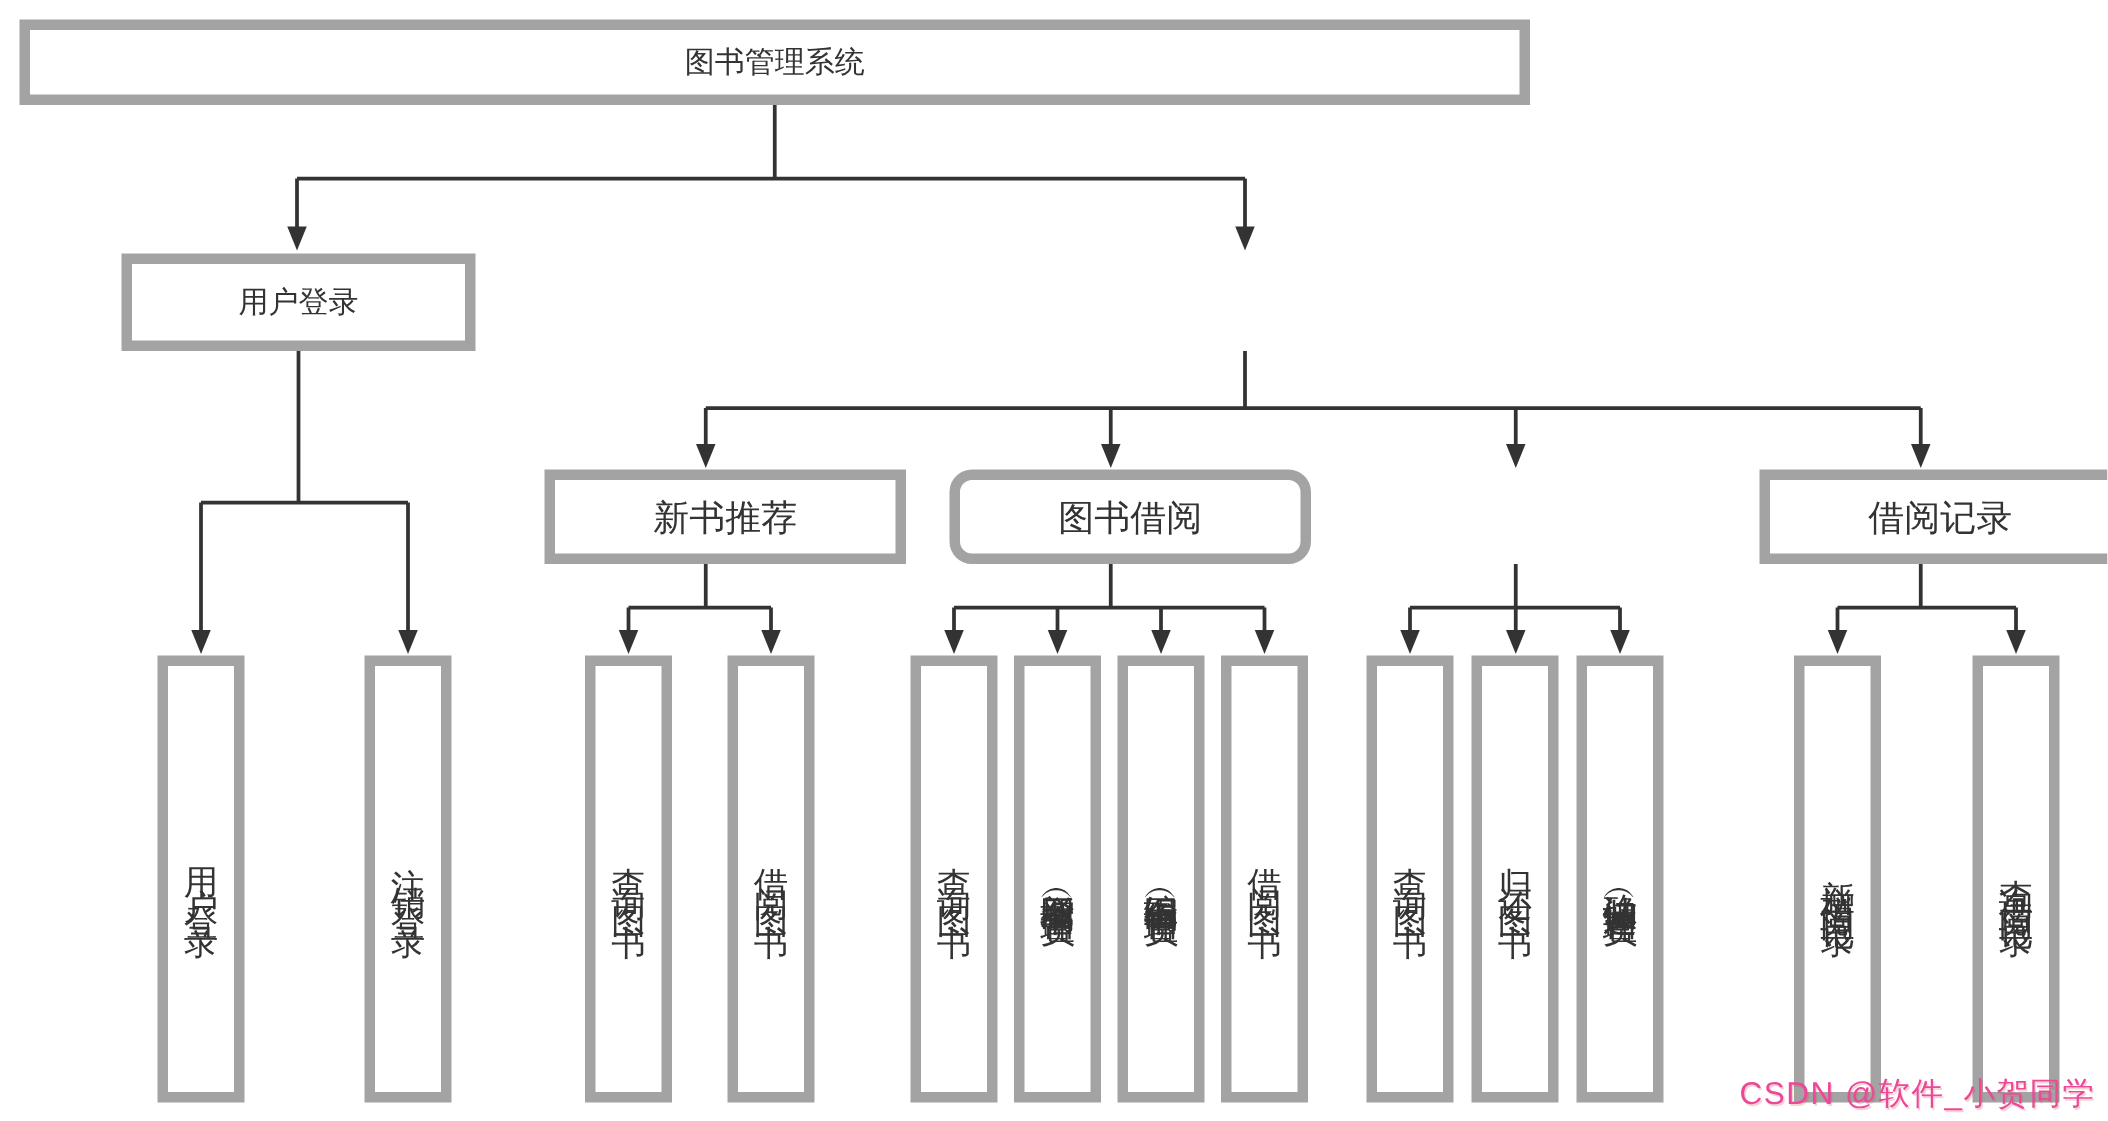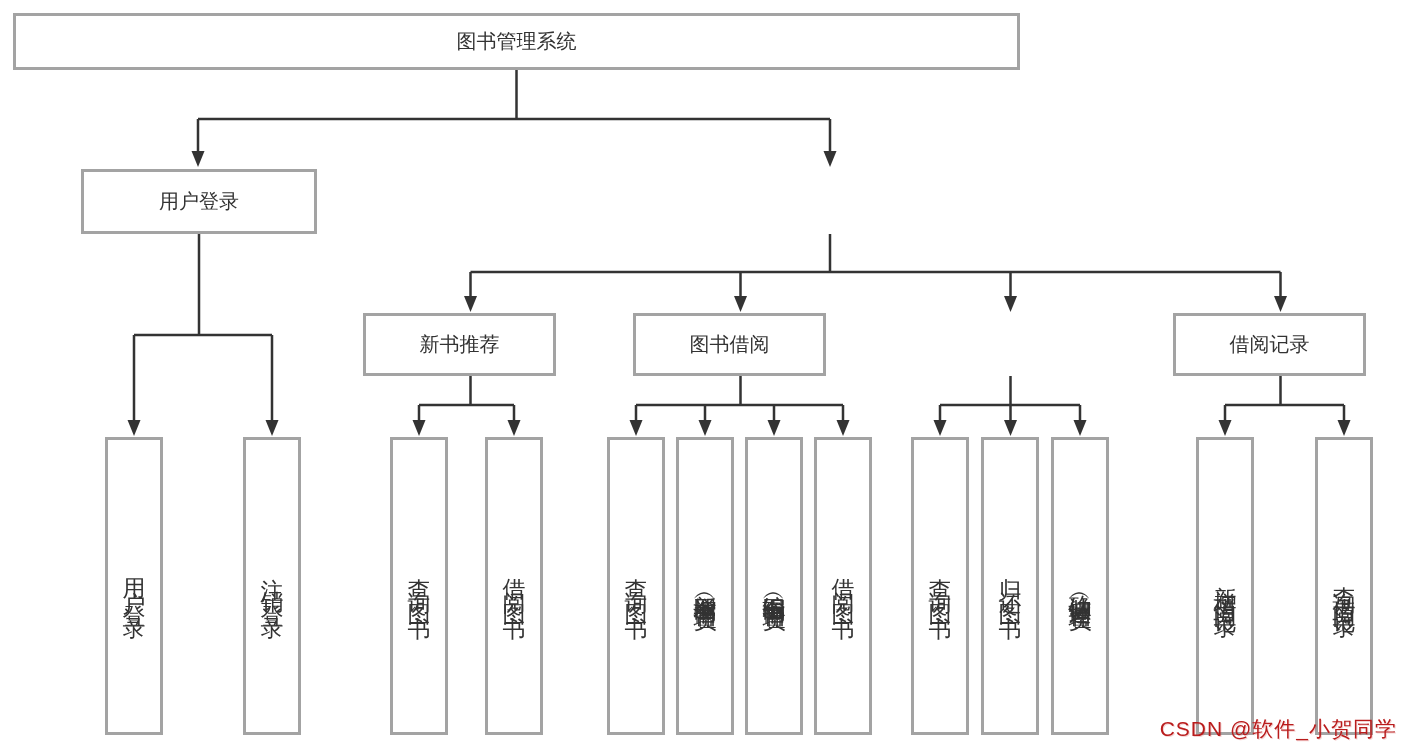--- a/index.html
+++ b/index.html
@@ -11,45 +11,45 @@
     font-family: "Liberation Sans", "DejaVu Sans", sans-serif;
     color: #333333;
   }
   #wires {
     position: absolute; left: 0; top: 0; z-index: 0;
     pointer-events: none;
   }
   .node {
     position: absolute;
     box-sizing: border-box;
-    border: 3px solid #a3a3a3;
+    border: 7px solid #a3a3a3;
     background: #ffffff;
     display: flex; align-items: center; justify-content: center;
     z-index: 1;
     color: #333333;
   }
   .lvl1 { left: 13px; top: 13px; width: 1007px; height: 57px; font-size: 20px; }
   .lvl2 { top: 169px; width: 236px; height: 65px; font-size: 20px; }
-  .lvl3 { top: 313px; width: 193px; height: 63px; font-size: 20px; }
+  .lvl3 { top: 313px; width: 241px; height: 63px; font-size: 24px; }
   .leaf { top: 437px; width: 58px; height: 298px; font-size: 23px; }
   .leaf span {
     writing-mode: vertical-rl;
     text-orientation: mixed;
     white-space: nowrap;
     line-height: 1;
   }
   .ls-lg span { letter-spacing: 13px; }
   .ls-md span { letter-spacing: 6px; }
   .ls-sm span { letter-spacing: 2px; }
   #watermark {
     position: absolute;
     right: 8px; bottom: 4px;
     z-index: 2;
     font-size: 21px;
-    color: #b91c1c;
+    color: #ec4899;
     letter-spacing: 1px;
     text-shadow: 1px 1px 0 rgba(209, 56, 56, 0.22);
   }
 </style>
 </head>
 <body>
 
 <div id="stage">
 
   <svg id="wires" width="1405" height="747" viewBox="0 0 1405 747">
@@ -96,21 +96,21 @@
     <span>图书管理系统</span>
   </div>
 
   <div class="node lvl2" style="left:81px;">
     <span>用户登录</span>
   </div>
 
   <div class="node lvl3" style="left:363px;">
     <span>新书推荐</span>
   </div>
-  <div class="node lvl3" style="left:633px;">
+  <div class="node lvl3" style="left:633px;border-radius:15px;">
     <span>图书借阅</span>
   </div>
   <div class="node lvl3" style="left:1173px;">
     <span>借阅记录</span>
   </div>
 
   <div class="node leaf ls-lg" style="left:105px;">
     <span>用户登录</span>
   </div>
   <div class="node leaf ls-lg" style="left:243px;">

